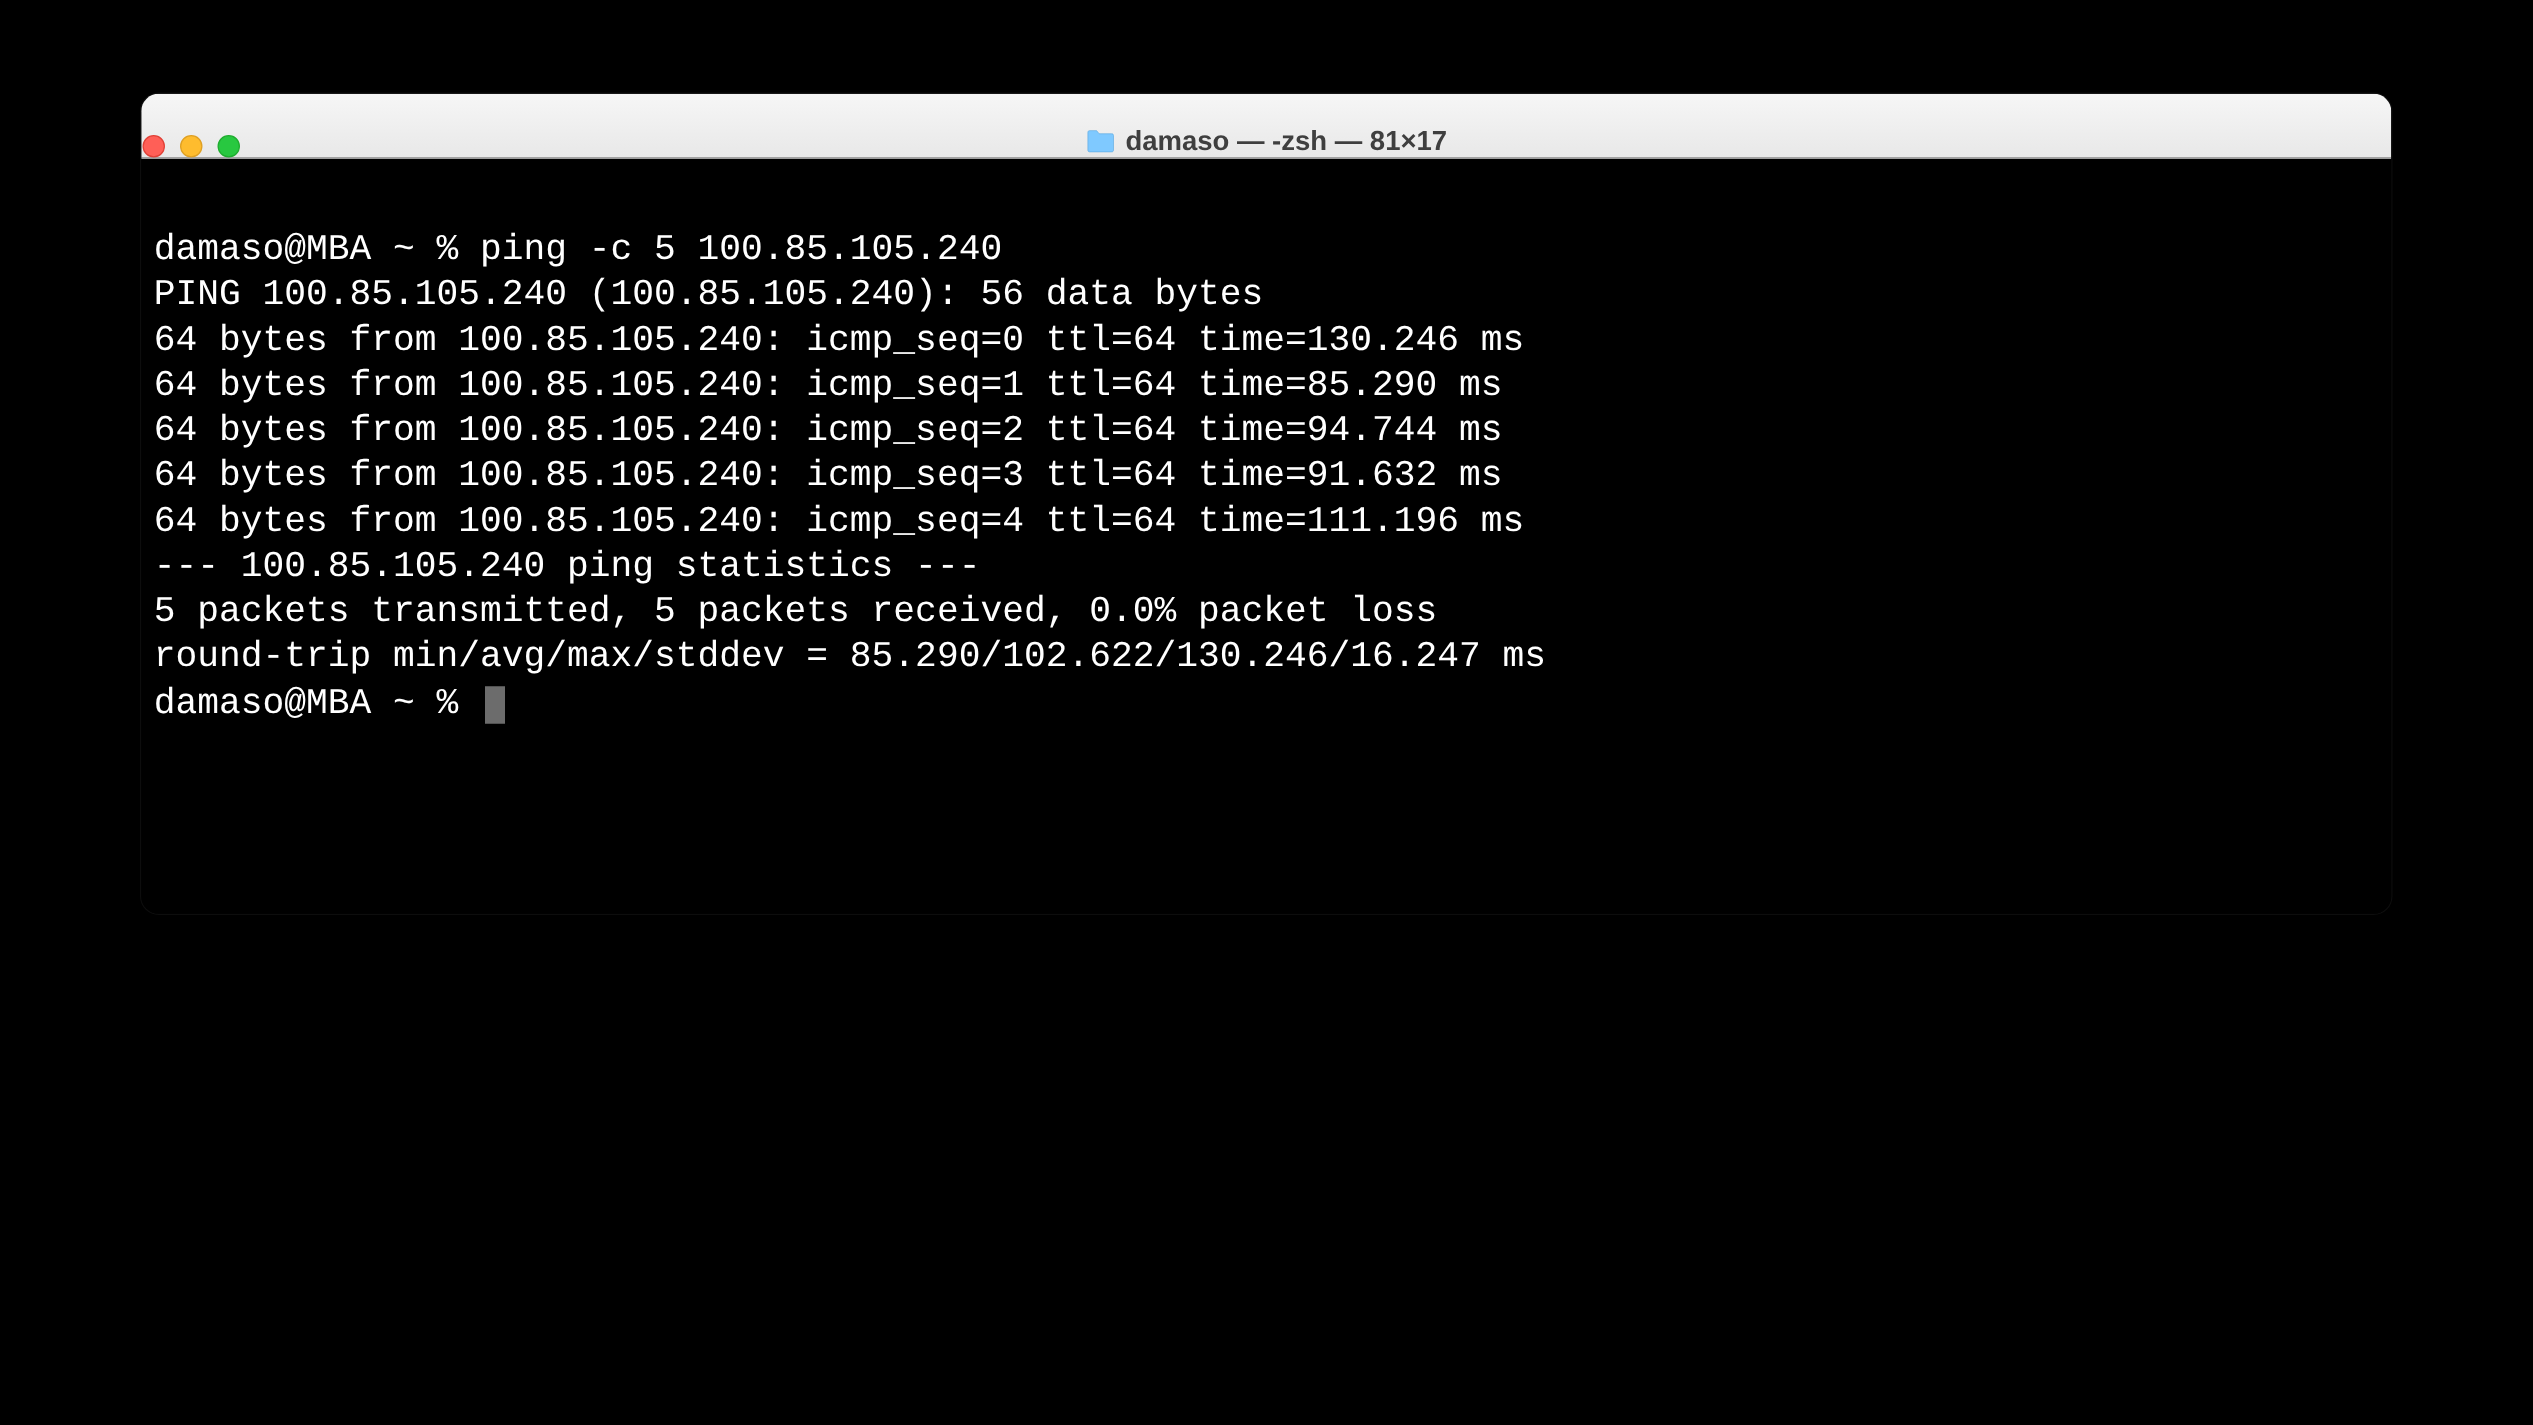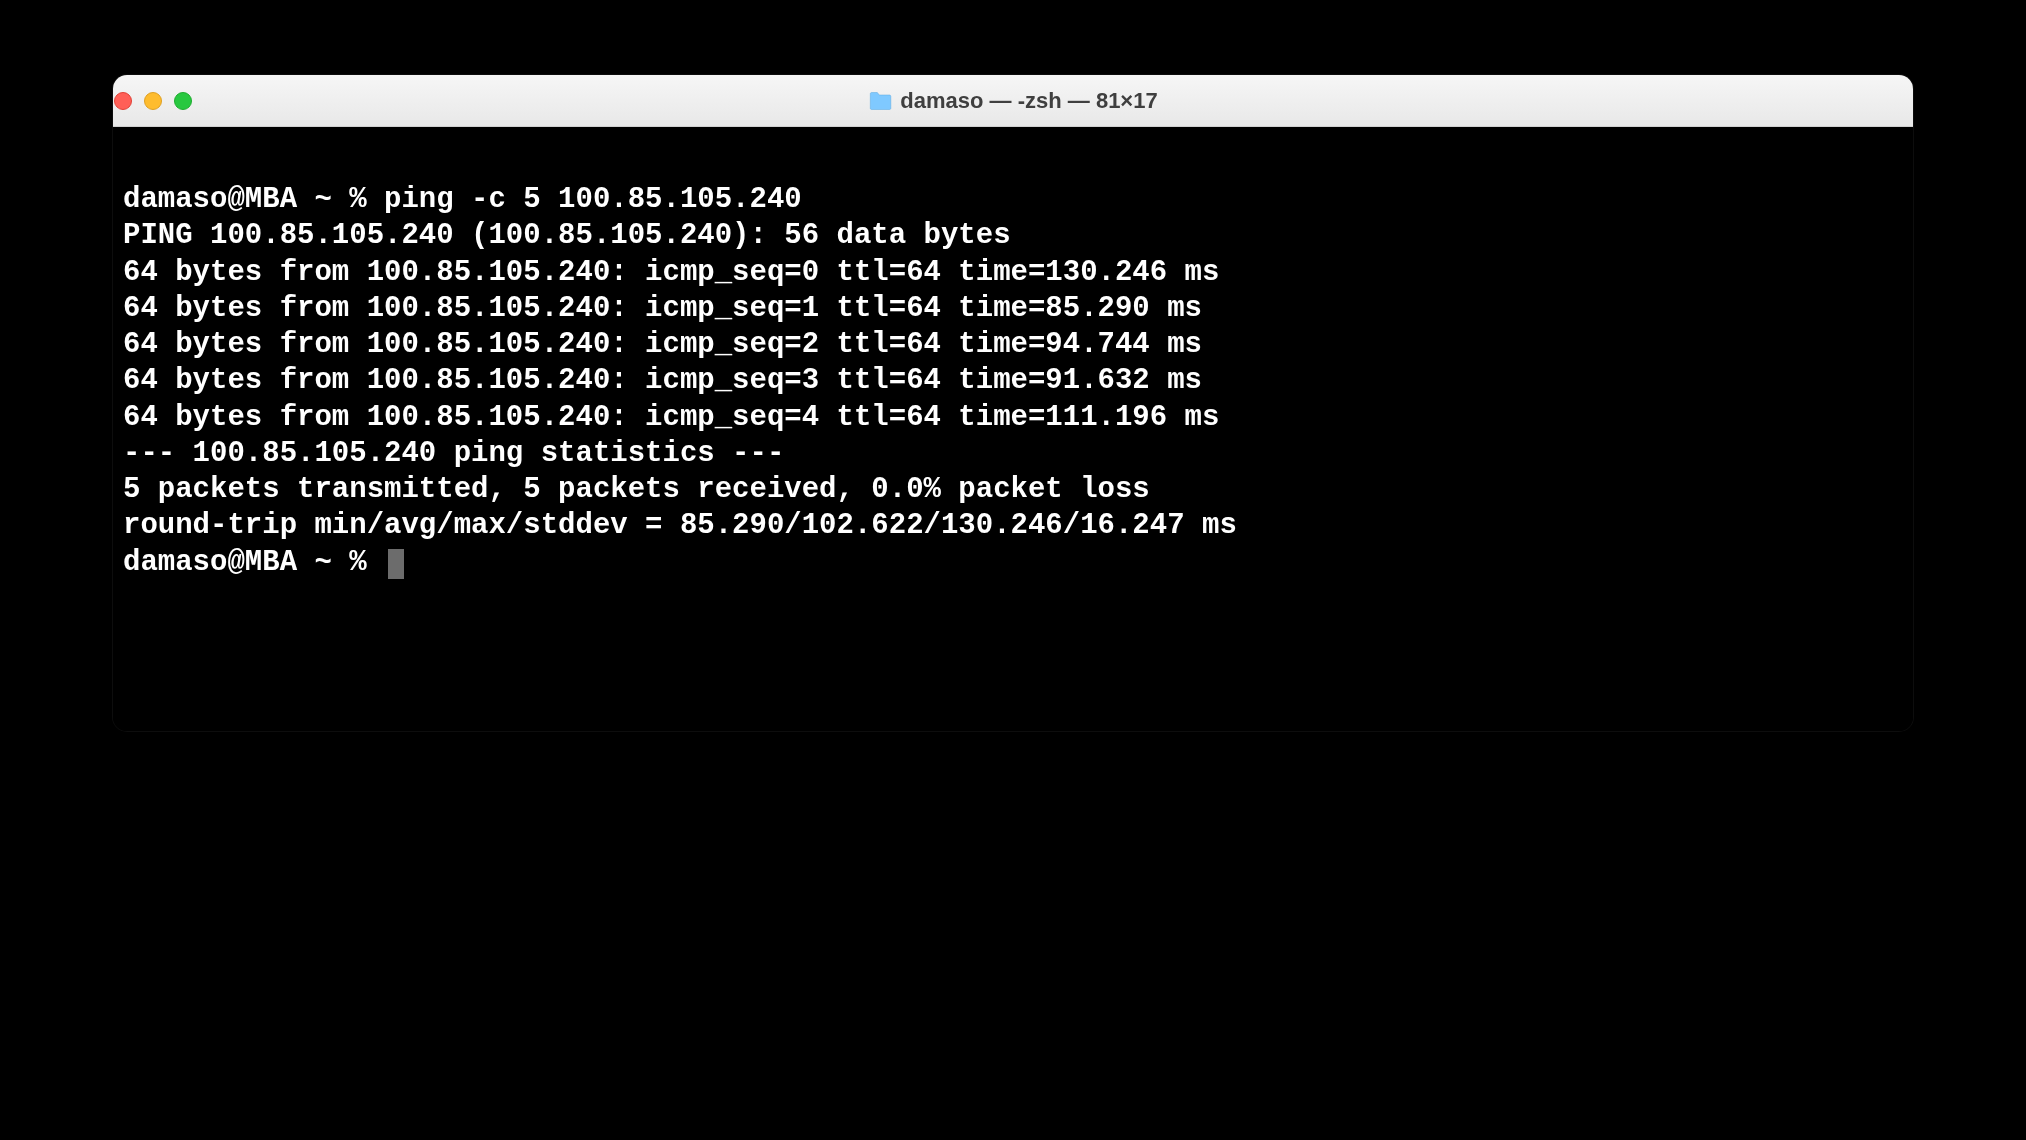--- a/index.html
+++ b/index.html
@@ -24,21 +24,21 @@
       background: #000000;
       border-radius: 14px;
       overflow: hidden;
       box-shadow: 0 0 0 1px rgba(255,255,255,0.05);
     }
 
     .titlebar {
       height: 52px;
       background: linear-gradient(to bottom, #f6f6f6, #e8e8e8);
       display: flex;
-      align-items: center;
+      align-items: flex-end;
       padding: 0 1px;
       position: relative;
       border-bottom: 1px solid #d0d0d0;
     }
 
     .traffic-lights {
       display: flex;
       gap: 12px;
       align-items: center;
     }
@@ -72,21 +72,21 @@
       display: inline-block;
     }
 
     .terminal-body {
       background: #000000;
       color: #ffffff;
       padding: 55px 10px 150px 10px;
       font-size: 29px;
       line-height: 1.25;
       white-space: pre;
-      font-weight: 700;
+      font-weight: 400;
       font-family: "SF Mono", Menlo, Monaco, "Courier New", monospace;
     }
 
     .line {
       display: block;
     }
 
     .cursor {
       display: inline-block;
       width: 16px;

